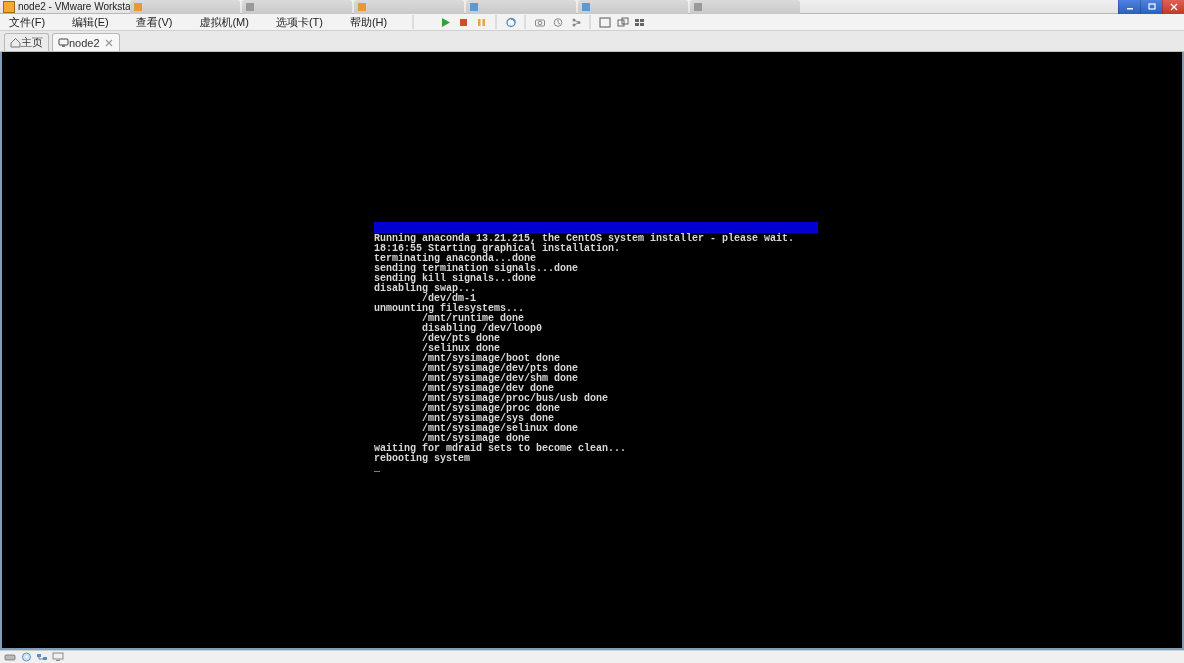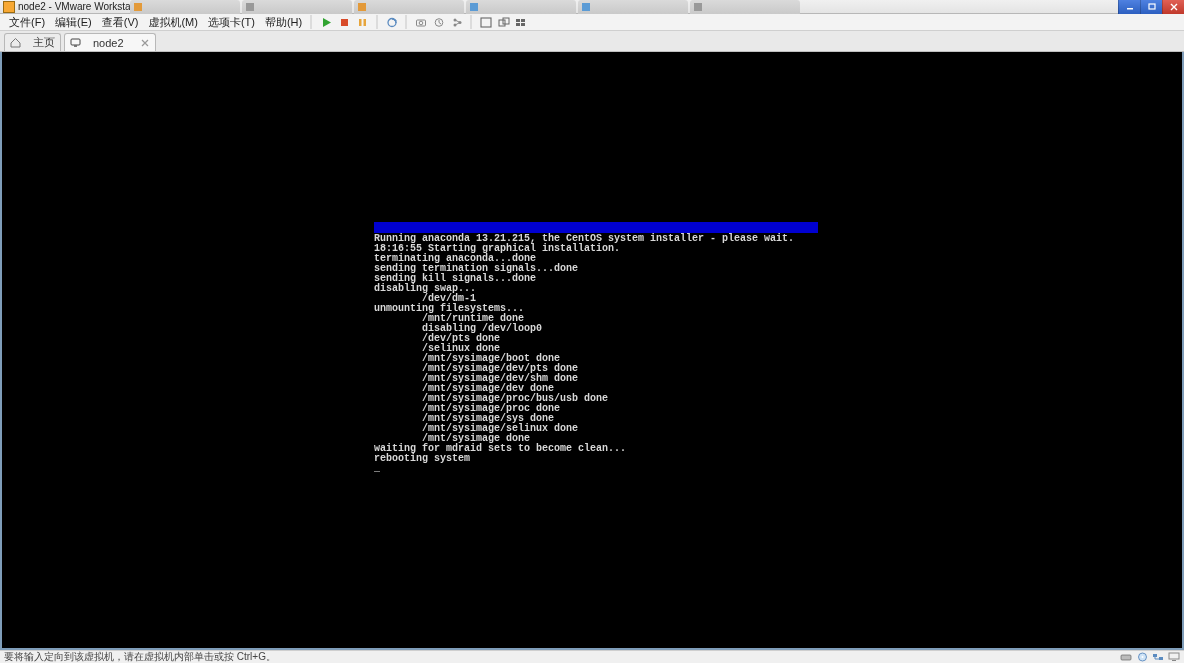--- a/index.html
+++ b/index.html
@@ -38,21 +38,21 @@
   .bg-tab.fav-grey .favicon{background:#999;}
 
   
   .menubar {
     height: 17px;
     background: #f3f3f3;
     border-bottom: 1px solid #cfcfcf;
     display:flex;
     align-items:center;
     padding-left:4px;
-    gap:0;
+    gap:17px;
   }
   .menu-item {
     padding: 1px 5px;
     font-size:11px;
     color:#222;
   }
   .menubar .sep { width:2px; height:14px; background:#dcdcdc; margin:0 3px;}
   .toolbar {
     display:flex; align-items:center; gap:3px; margin-left:4px;
   }
@@ -65,21 +65,21 @@
     background:#e9e9e9;
     border-bottom:1px solid #bfbfbf;
     display:flex;
     align-items:flex-end;
     padding:2px 4px 0 4px;
     gap:3px;
   }
   .tab {
     height:18px; border:1px solid #b8b8b8; border-bottom:none;
     background:#f7f7f7; border-top-left-radius:3px; border-top-right-radius:3px;
-    display:flex; align-items:center; gap:12px;
+    display:flex; align-items:center; gap:0;
     padding: 0 5px 0 5px;
     font-size:11px; color:#333;
   }
   .tab.inactive { background:#ececec;}
   .tab .ticon { width:11px; height:11px; display:flex; align-items:center; justify-content:center;}
   .tab .tx{ width:10px; height:10px; display:flex; align-items:center; justify-content:center; color:#888; font-size:10px; margin-left:4px;}
 
   
   .vm-area {
     width: 100%;
@@ -303,21 +303,20 @@
         /mnt/sysimage/selinux done
         /mnt/sysimage done
 waiting for mdraid sets to become clean...
 rebooting system
 _</pre>
     </div>
   </div>
 </div>
 
 <div class="statusbar">
-  <span>要将输入定向到该虚拟机，请在虚拟机内部单击或按 Ctrl+G。</span>
   <span class="status-icons">
     <span class="sicon">
         <svg width="12" height="10" viewBox="0 0 12 10">
           <rect x="1" y="3" width="10" height="5" rx="1" fill="#bbb" stroke="#666" stroke-width="0.7"></rect>
         </svg>
       </span>
     <span class="sicon">
         <svg width="11" height="10" viewBox="0 0 11 10">
           <circle cx="5.5" cy="5" r="4" fill="#cfe3f6" stroke="#4a7db7" stroke-width="0.8"></circle>
           <circle cx="5.5" cy="5" r="1" fill="#fff"></circle>

